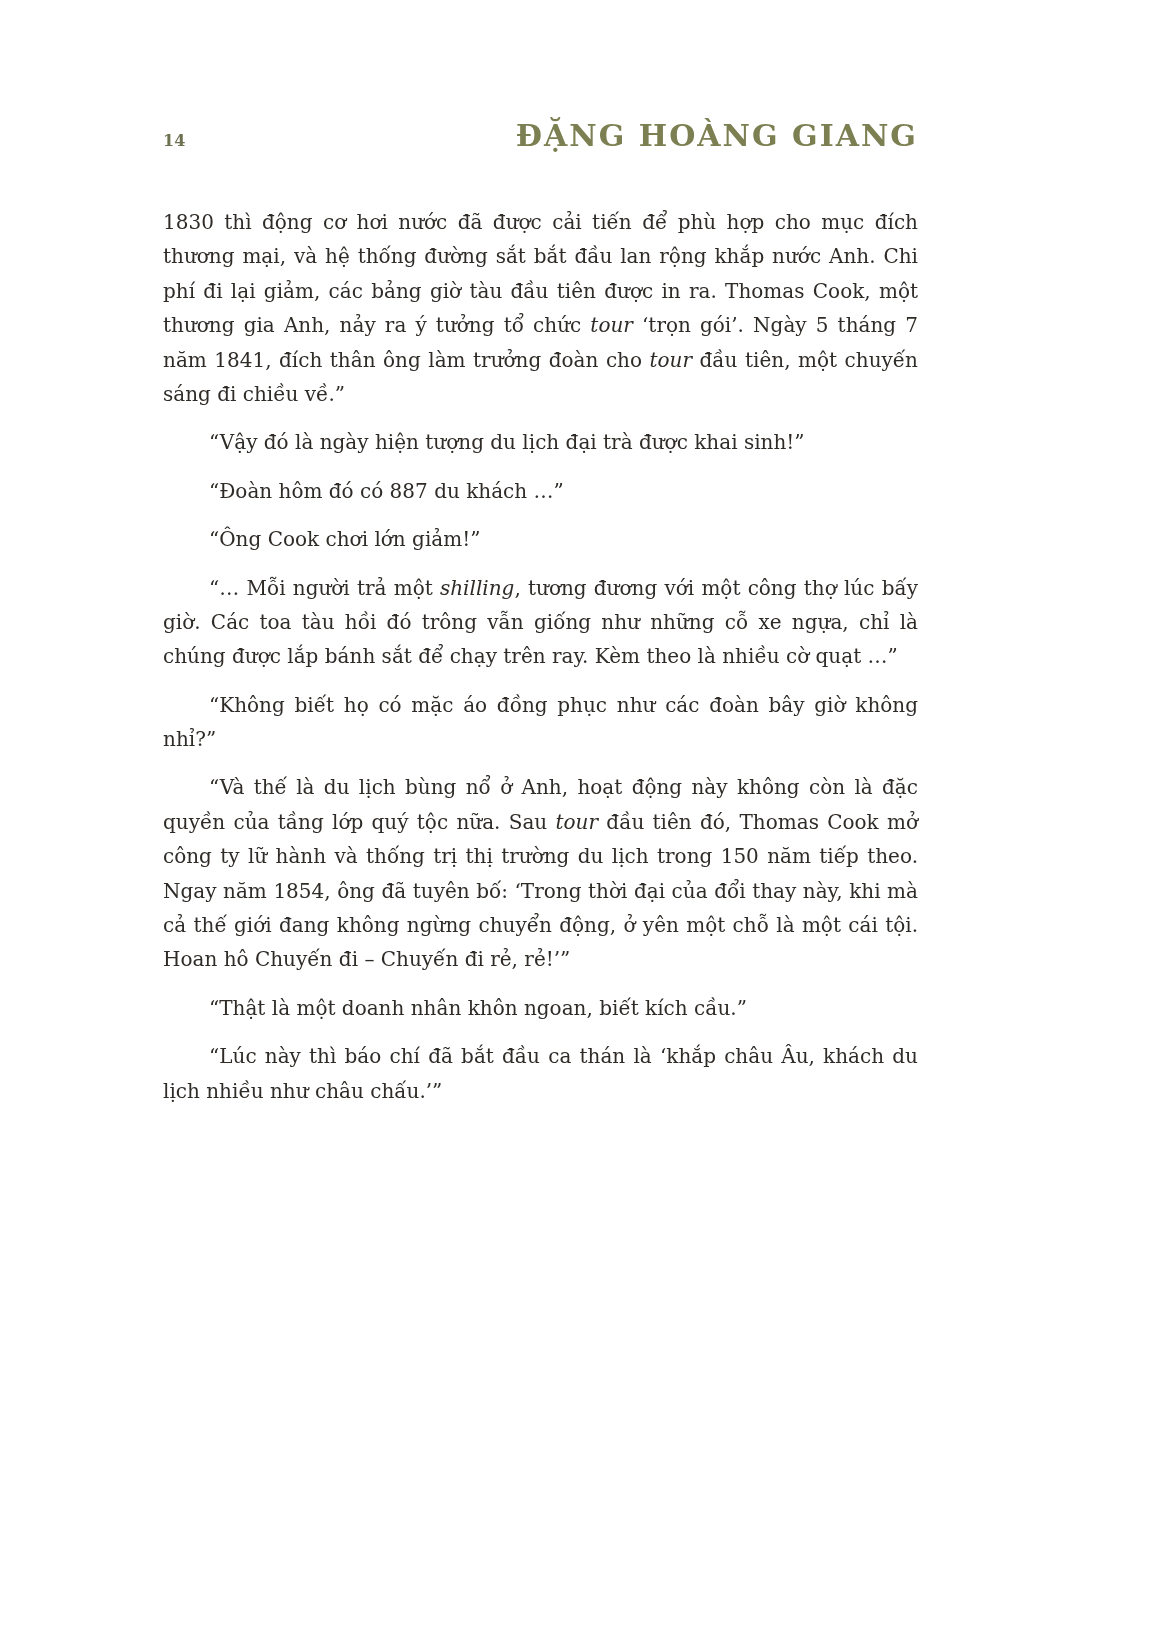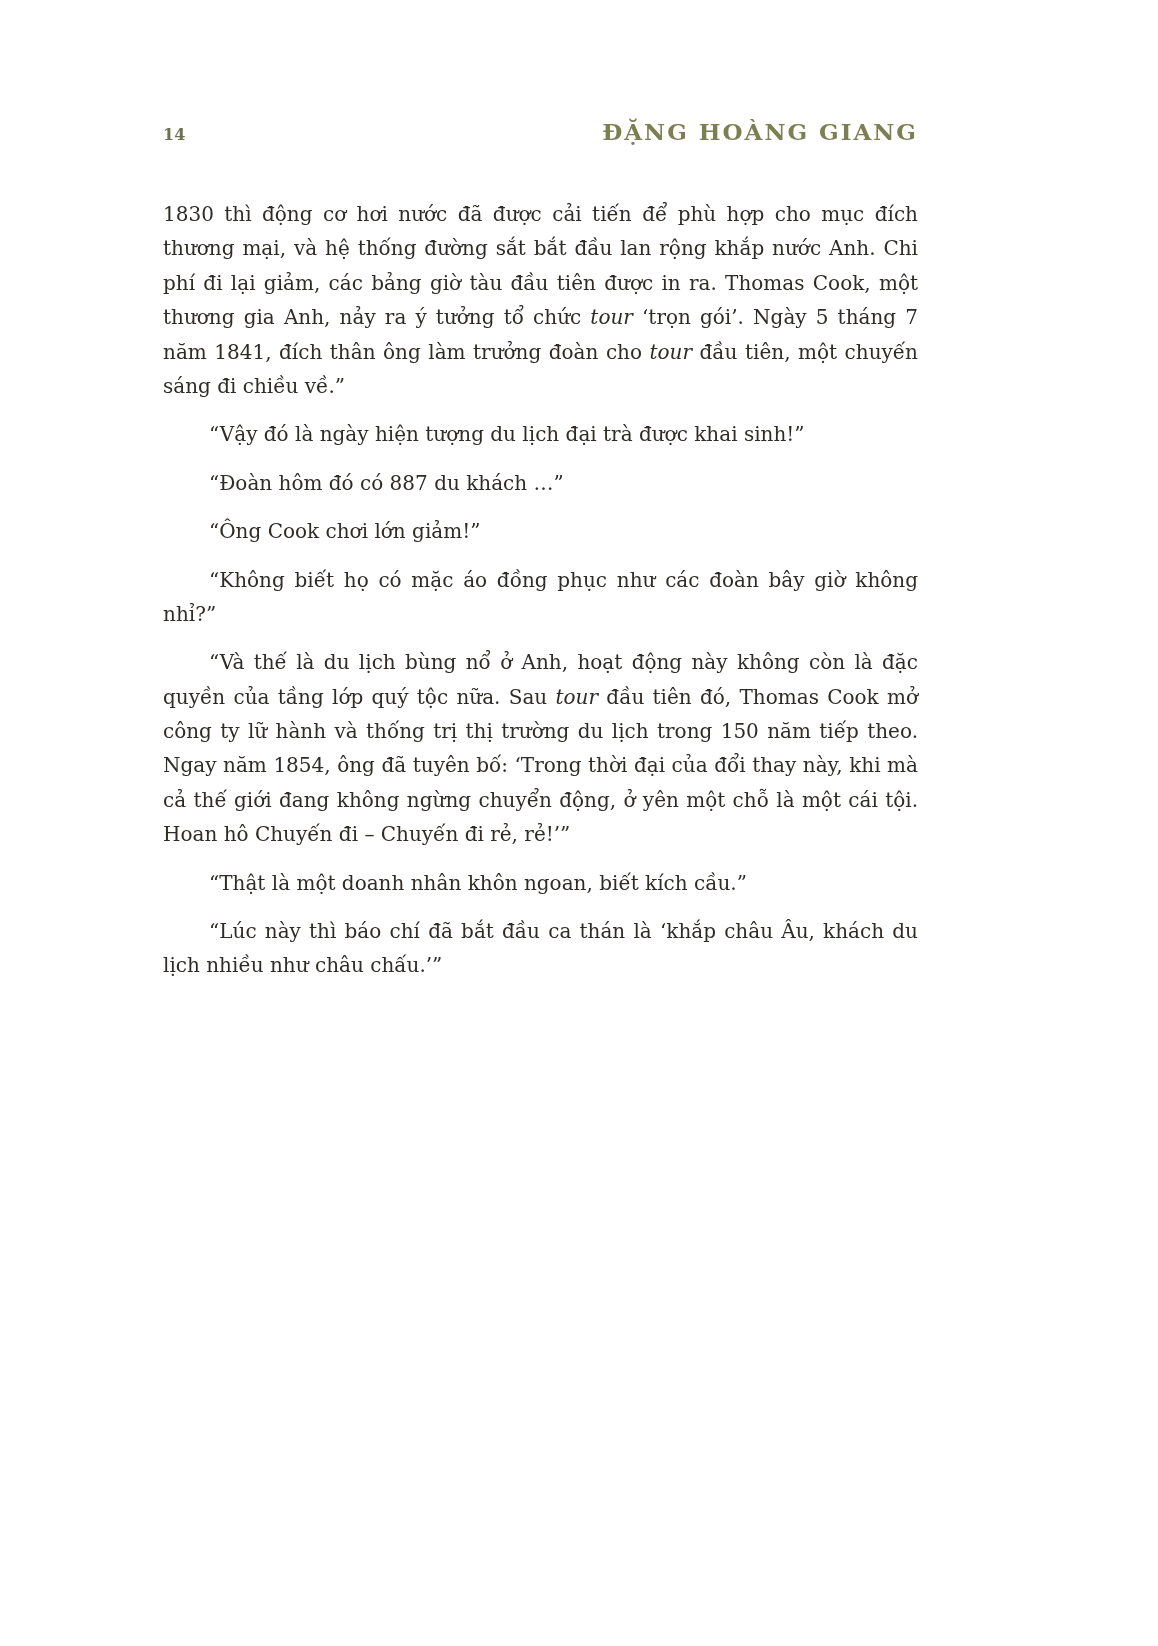--- a/index.html
+++ b/index.html
@@ -23,21 +23,21 @@
     align-items: baseline;
     margin-bottom: 52px;
   }
   .page-number {
     font-size: 16px;
     font-weight: bold;
     color: #6e7150;
     font-family: "DejaVu Serif", "Liberation Serif", serif;
   }
   .author-name {
-    font-size: 23px;
+    font-size: 30px;
     font-weight: bold;
     letter-spacing: 2px;
     color: #7c7f51;
     font-family: "DejaVu Serif", "Liberation Serif", serif;
     text-transform: uppercase;
   }
   .page-body .para {
     font-size: 20px;
     line-height: 1.72;
     text-align: justify;
@@ -58,18 +58,19 @@
     <span class="page-number">14</span>
     <span class="author-name">ĐẶNG HOÀNG GIANG</span>
   </div>
 
   <div class="page-body">
 
   <p class="para"><span>1830 thì động cơ hơi nước đã được cải tiến để phù hợp cho mục đích thương mại, và hệ thống đường sắt bắt đầu lan rộng khắp nước Anh. Chi phí đi lại giảm, các bảng giờ tàu đầu tiên được in ra. Thomas Cook, một thương gia Anh, nảy ra ý tưởng tổ chức </span><em>tour</em><span> ‘trọn gói’. Ngày 5 tháng 7 năm 1841, đích thân ông làm trưởng đoàn cho </span><em>tour</em><span> đầu tiên, một chuyến sáng đi chiều về.”</span></p>
       <p class="para indent"><span>“Vậy đó là ngày hiện tượng du lịch đại trà được khai sinh!”</span></p>
       <p class="para indent"><span>“Đoàn hôm đó có 887 du khách …”</span></p>
       <p class="para indent"><span>“Ông Cook chơi lớn giảm!”</span></p>
+      <p class="para indent"><span>“… Mỗi người trả một </span><em>shilling</em><span>, tương đương với một công thợ lúc bấy giờ. Các toa tàu hồi đó trông vẫn giống như những cỗ xe ngựa, chỉ là chúng được lắp bánh sắt để chạy trên ray. Kèm theo là nhiều cờ quạt …”</span></p>
       <p class="para indent"><span>“Không biết họ có mặc áo đồng phục như các đoàn bây giờ không nhỉ?”</span></p>
       <p class="para indent"><span>“Và thế là du lịch bùng nổ ở Anh, hoạt động này không còn là đặc quyền của tầng lớp quý tộc nữa. Sau </span><em>tour</em><span> đầu tiên đó, Thomas Cook mở công ty lữ hành và thống trị thị trường du lịch trong 150 năm tiếp theo. Ngay năm 1854, ông đã tuyên bố: ‘Trong thời đại của đổi thay này, khi mà cả thế giới đang không ngừng chuyển động, ở yên một chỗ là một cái tội. Hoan hô Chuyến đi – Chuyến đi rẻ, rẻ!’”</span></p>
       <p class="para indent"><span>“Thật là một doanh nhân khôn ngoan, biết kích cầu.”</span></p>
       <p class="para indent"><span>“Lúc này thì báo chí đã bắt đầu ca thán là ‘khắp châu Âu, khách du lịch nhiều như châu chấu.’”</span></p>
     </div>
 </div>
 
 </body></html>

